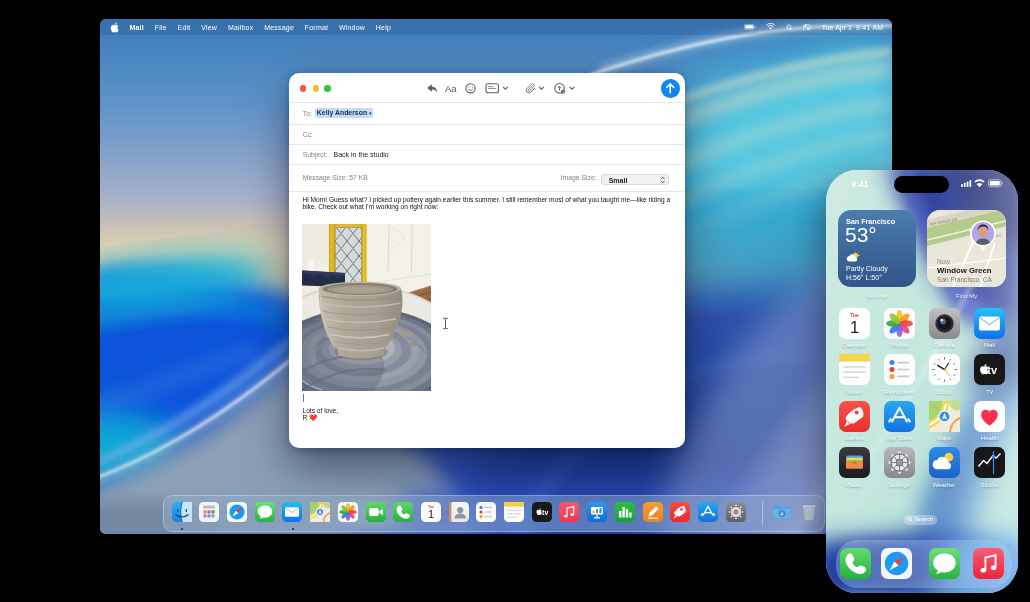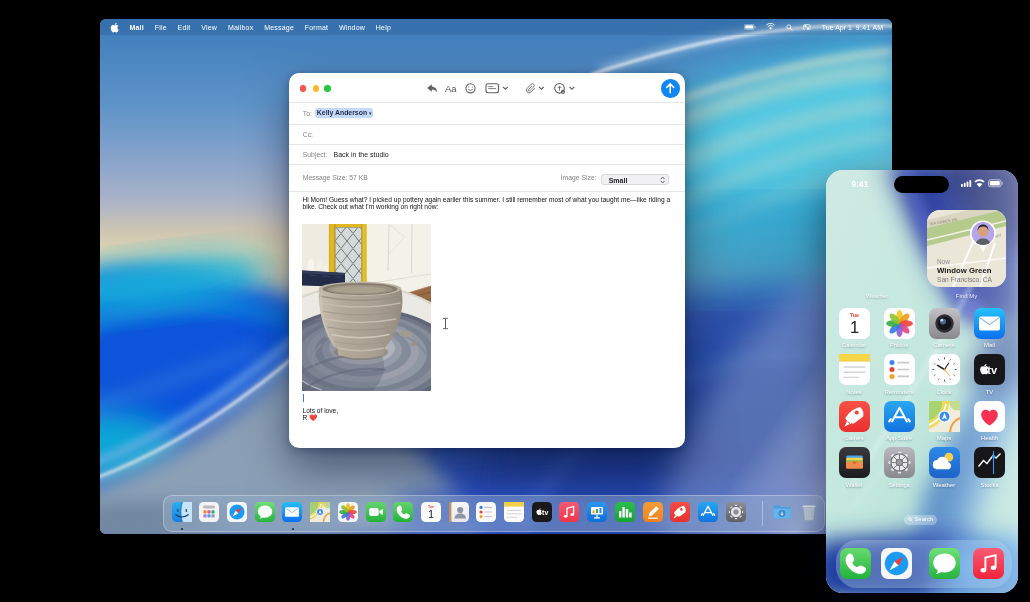--- a/index.html
+++ b/index.html
@@ -22,21 +22,21 @@
   .mlabel { color:#848489; font-size:6.8px; }
 
   
   #dock { position:absolute; left:63px; top:476px; width:662px; height:37px;
     background:rgba(150,176,205,0.48); border:0.8px solid rgba(255,255,255,0.3);
     border-radius:9px; }
   .dicon { position:absolute; top:7px; width:20px; height:20px; border-radius:4.6px; }
 
   
   #phone { position:absolute; left:826px; top:170px; width:192px; height:423px;
-    border-radius:17px; overflow:hidden; background:#bfe3e0;
+    border-radius:31px; overflow:hidden; background:#bfe3e0;
     box-shadow:0 15px 40px rgba(0,0,20,.55); }
   .applabel { position:absolute; font-size:6px; color:#fff; text-align:center;
     text-shadow:0 0.5px 2px rgba(0,40,80,.45); width:44px; }
   .aicon { position:absolute; width:31px; height:31px; border-radius:7px; }
 </style>
 </head>
 <body>
 <div id="stage">
   <div id="desktop">
     <svg id="wall" width="792" height="515" viewBox="0 0 792 515">
@@ -552,20 +552,31 @@
       <rect x="2.8" y="3.8" width="1.8" height="4.2" rx="0.7"></rect>
       <rect x="5.6" y="2.4" width="1.8" height="5.6" rx="0.7"></rect>
       <rect x="8.4" y="1" width="1.8" height="7" rx="0.7"></rect>
       <path d="M18.5 8.2 L15.6 5.1 A4.6 4.6 0 0 1 21.4 5.1 Z"></path>
       <path d="M13.9 2.9 A7.5 7.5 0 0 1 23.1 2.9" stroke="#fff" stroke-width="1.7" fill="none"></path>
       <rect x="27.5" y="0.8" width="12.5" height="7" rx="2" fill="none" stroke="#fff" stroke-opacity="0.6" stroke-width="1"></rect>
       <rect x="28.7" y="2" width="10.1" height="4.6" rx="1" fill="#fff"></rect>
       <path d="M40.8 2.8 Q42.2 4.3 40.8 5.8" stroke="#fff" stroke-opacity="0.6" stroke-width="1" fill="none"></path>
     </svg>
 
+    <div style="position:absolute; left:12px; top:40px; width:78px; height:77px; border-radius:13px; background:linear-gradient(180deg,#4a7dae 0%,#3c6698 55%,#31568a 100%); color:#fff">
+      <div style="position:absolute; left:8px; top:7px; font-size:7.2px; font-weight:bold">San Francisco</div>
+      <div style="position:absolute; left:7px; top:13px; font-size:21px; font-weight:300">53°</div>
+      <svg style="position:absolute; left:8px; top:42px" width="14" height="10" viewBox="0 0 14 10">
+        <circle cx="9.5" cy="3.5" r="2.6" fill="#f7cf4a"></circle>
+        <path d="M9.3 1 L9.3 -0.5 M12 3.5 H13.8 M11.3 1.6 L12.4 0.5" stroke="#f7cf4a" stroke-width="0.8"></path>
+        <path d="M2.8 9.4 A2.7 2.7 0 0 1 3.3 4.1 A3.3 3.3 0 0 1 9.5 5.2 A2.2 2.2 0 0 1 9.8 9.4 Z" fill="#fff"></path>
+      </svg>
+      <div style="position:absolute; left:8px; top:54.5px; font-size:7px">Partly Cloudy</div>
+      <div style="position:absolute; left:8px; top:63.5px; font-size:7px">H:56° L:50°</div>
+    </div>
     <div class="applabel" style="left:29px; top:123px; width:44px; opacity:0.85">Weather</div>
 
     <div style="position:absolute; left:101px; top:40px; width:79px; height:77px; border-radius:13px; overflow:hidden; background:#e9e5d6">
       <svg width="79" height="77" viewBox="0 0 79 77">
         <rect width="79" height="77" fill="#eae6d8"></rect>
         <path d="M0 10 L79 -9 L79 -1 L0 18 Z" fill="#d9d5c2"></path>
         <path d="M0 18 L79 -1 L79 16 L0 36 Z" fill="#b5cb8b"></path>
         <path d="M0 30 L79 11" stroke="#f2f0e6" stroke-width="1.6" fill="none"></path>
         <path d="M26 77 L47 30 M53 77 L68 33" stroke="#fff" stroke-width="2" fill="none"></path>
         <path d="M0 58 L79 48" stroke="#fff" stroke-width="1.4" fill="none" opacity="0.8"></path>

